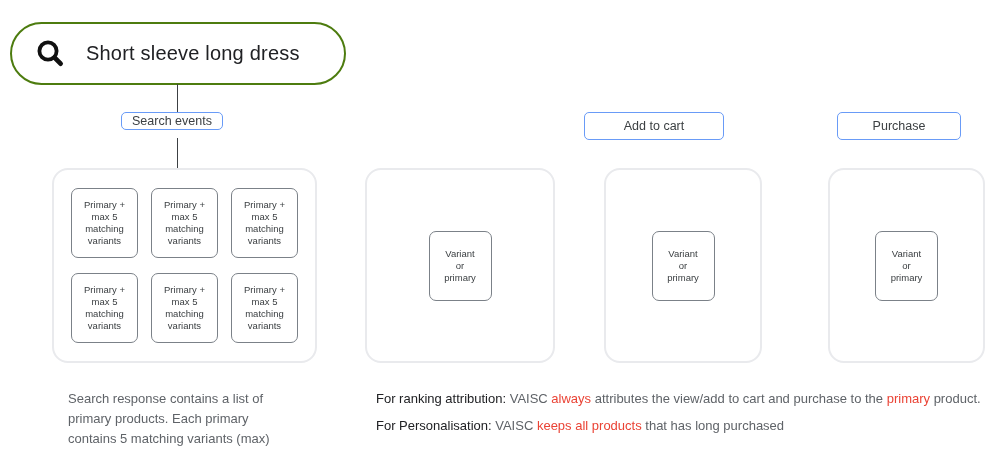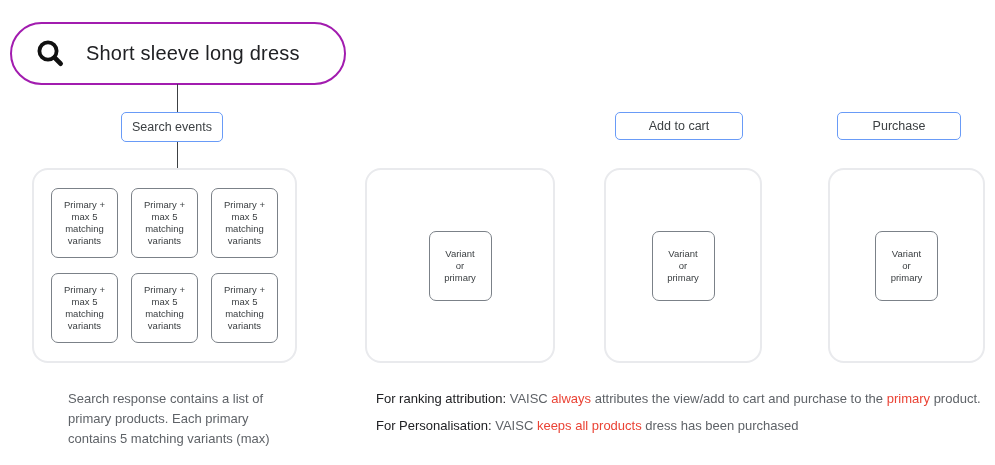--- a/index.html
+++ b/index.html
@@ -3,46 +3,46 @@
 <meta charset="utf-8">
 <style>
   html,body{margin:0;padding:0;background:#ffffff;}
   .stage{
     position:relative;width:995px;height:465px;background:#ffffff;overflow:hidden;
     font-family:"Liberation Sans", sans-serif;color:#202124;
   }
   
   .pill{
     position:absolute;left:10px;top:22px;width:336px;height:63px;
-    border:2px solid #a21caf;border-radius:34px;background:#fff;
+    border:2px solid #4d7c0f;border-radius:34px;background:#fff;
     display:flex;align-items:center;box-sizing:border-box;padding-left:22px;
   }
   .mag{width:34px;height:32px;flex:0 0 auto;}
   .query{margin-left:18px;font-size:20px;color:#202124;letter-spacing:.2px;}
   
   .conn{position:absolute;left:177px;width:0;border-left:1.4px solid #3c4043;}
   .conn1{top:84px;height:28px;}
   .conn2{top:138px;height:30px;}
   
   .evt{
     position:absolute;top:112px;height:28px;box-sizing:border-box;background:#fff;
     border:1.8px solid #699bf7;border-radius:5px;
     display:flex;align-items:center;justify-content:center;
     font-size:12.5px;color:#3c4043;
   }
-  .evt-search{left:121px;width:102px;height:30px;}
+  .evt-search{left:121px;width:102px;height:18px;}
   .evt-product{left:391px;width:141px;}
-  .evt-cart{left:615px;width:128px;}
+  .evt-cart{left:584px;width:140px;}
   .evt-purchase{left:837px;width:124px;}
   
   .cont{
     position:absolute;top:168px;height:195px;box-sizing:border-box;background:#fff;
     border:2px solid #e9eaed;border-radius:16px;
   }
-  .c1{left:32px;width:265px;display:grid;
+  .c1{left:52px;width:265px;display:grid;
       grid-template-columns:repeat(3,67px);grid-template-rows:repeat(2,70px);
       column-gap:13px;row-gap:15px;place-content:center;}
   .c2{left:365px;width:190px;display:flex;align-items:center;justify-content:center;}
   .c3{left:604px;width:158px;display:flex;align-items:center;justify-content:center;}
   .c4{left:828px;width:157px;display:flex;align-items:center;justify-content:center;}
   
   .pbox,.vbox{
     box-sizing:border-box;background:#fff;border:1.3px solid #7b8188;border-radius:7px;
     display:flex;align-items:center;justify-content:center;text-align:center;
     font-size:9.5px;line-height:12px;color:#3c4043;white-space:pre-line;
@@ -124,16 +124,16 @@
 or
 primary</div>
   </div>
 
   <div class="caption-left">Search response contains a list of
 primary products. Each primary
 contains 5 matching variants (max)</div>
 
   <div class="notes">
     <p><span class="b">For ranking attribution:</span><span> VAISC </span><span class="r">always</span><span> attributes the view/add to cart and purchase to the </span><span class="r">primary</span><span> product.</span></p>
-    <p><span class="b">For Personalisation:</span><span> VAISC </span><span class="r">keeps all products</span><span> dress has been purchased</span></p>
+    <p><span class="b">For Personalisation:</span><span> VAISC </span><span class="r">keeps all products</span><span> that has long purchased</span></p>
   </div>
 
 </div>
 
 </body></html>

